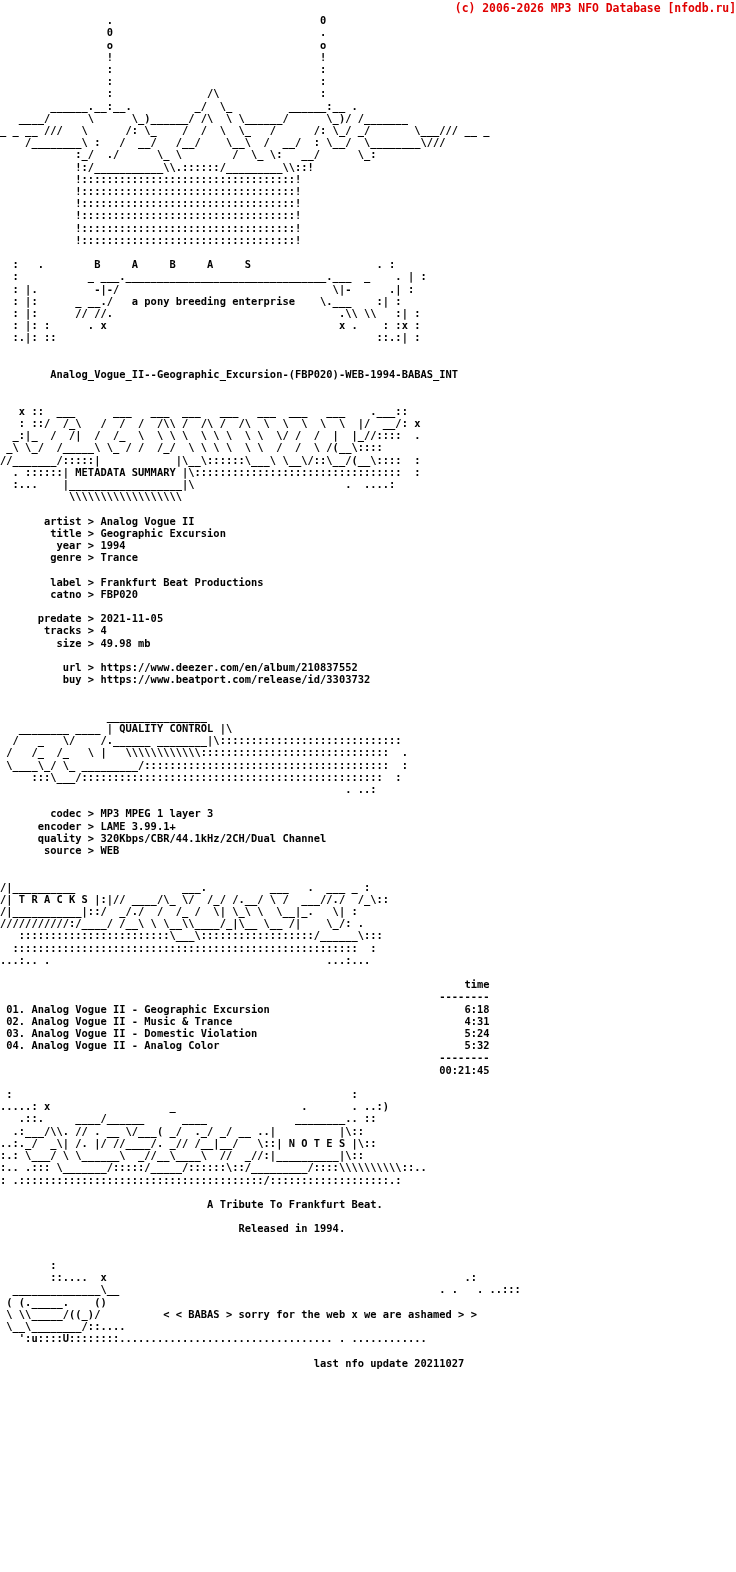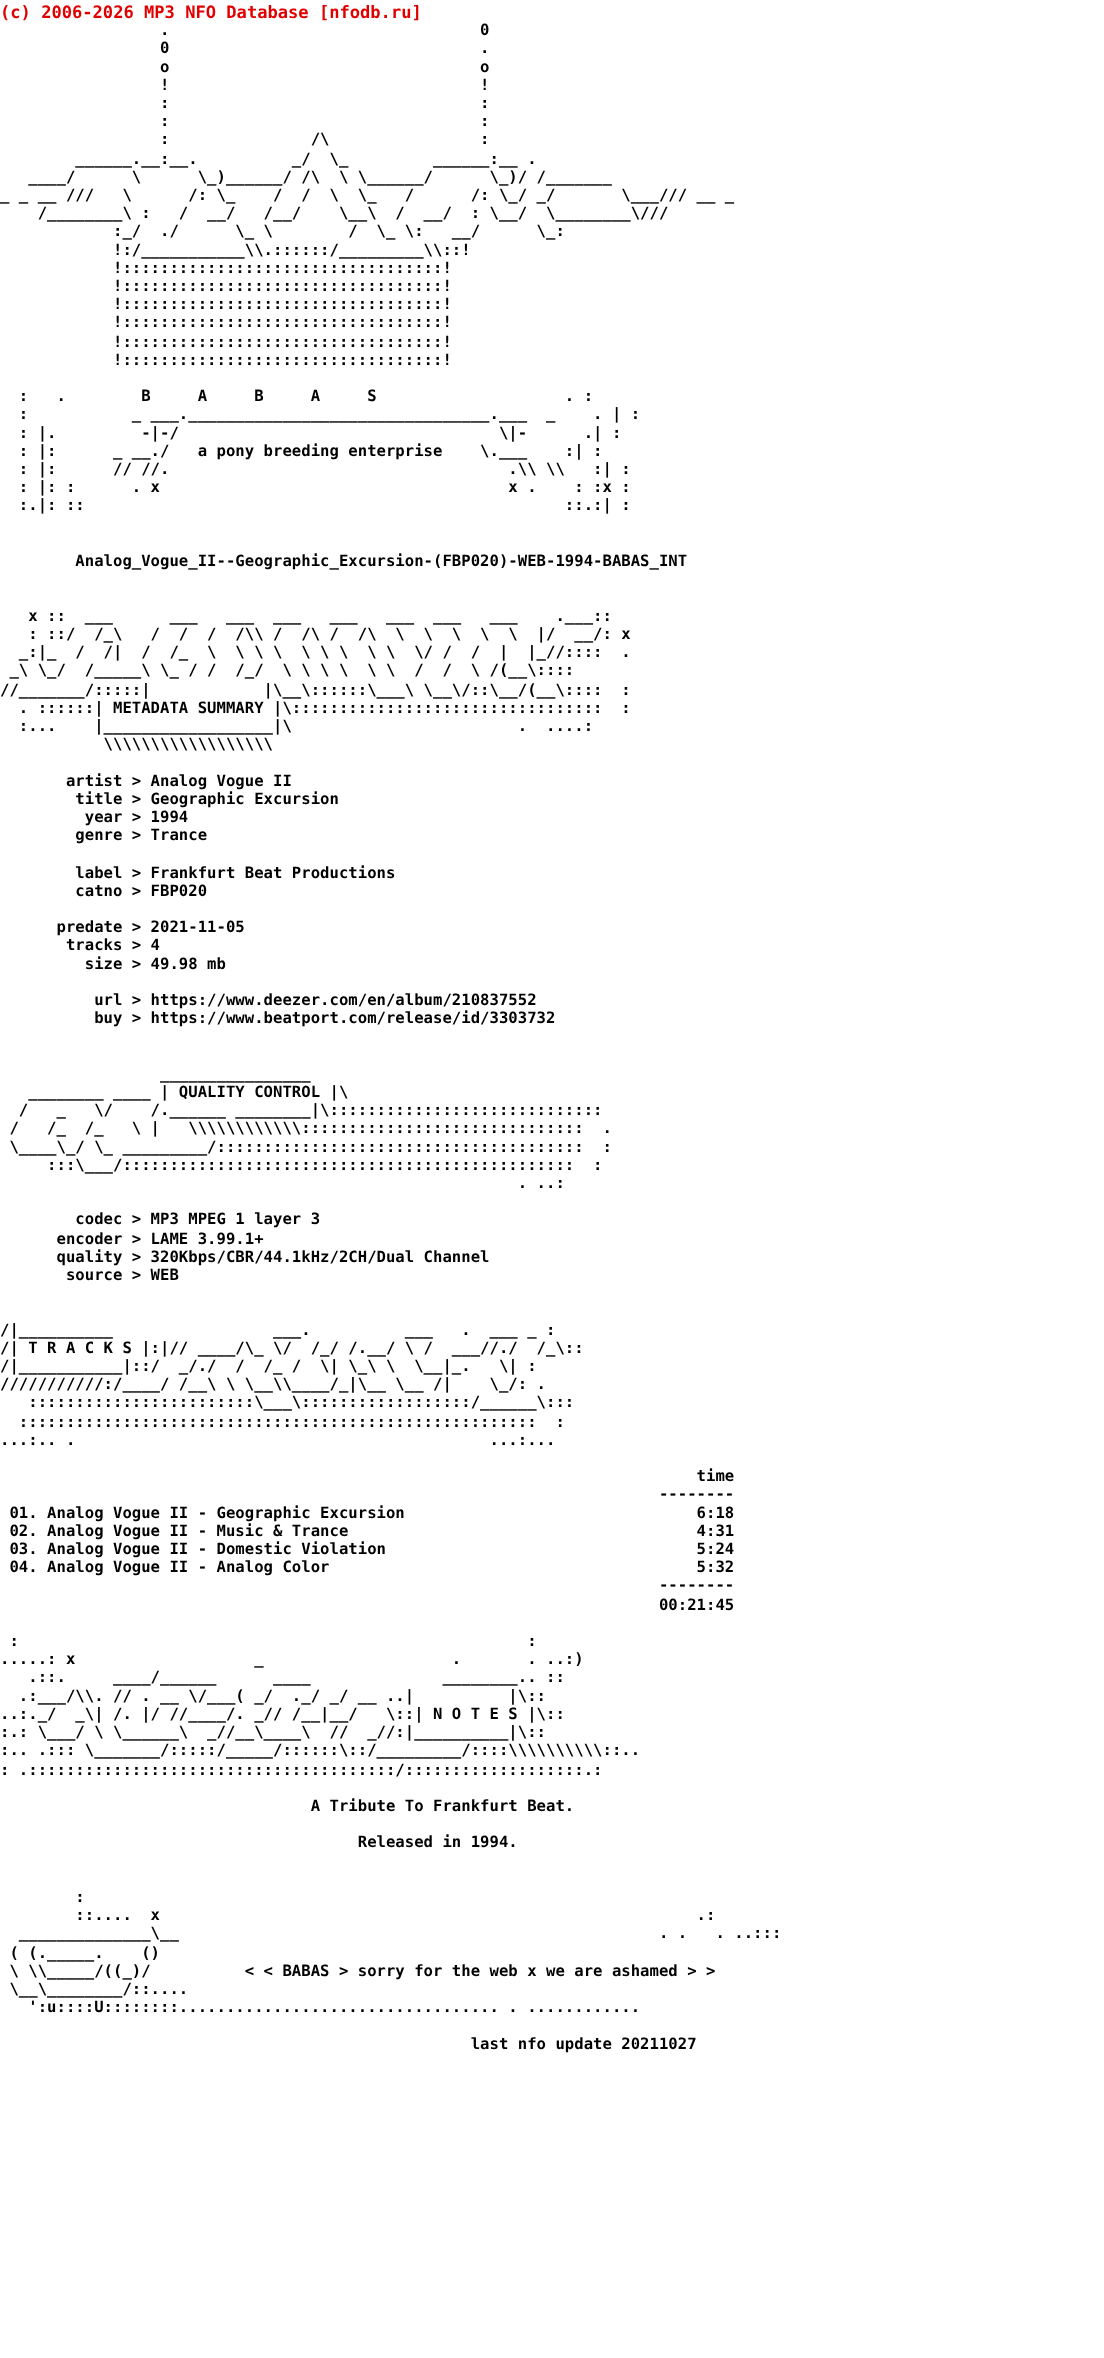--- a/index.html
+++ b/index.html
@@ -17,21 +17,21 @@
   #nfo {
     position: relative;
     width: 736px;
     height: 1572px;
   }
   .banner {
     color: #e00000;
     font-family: "DejaVu Sans Mono", "Liberation Mono", monospace;
     font-size: 11.4px;
     line-height: 12.2px;
-    text-align: left;
+    text-align: right;
     white-space: pre;
     letter-spacing: 0;
     padding-top: 2px;
     font-weight: bold;
   }
   pre.art {
     margin: 0;
     padding: 0;
     color: #000000;
     font-family: "DejaVu Sans Mono", "Liberation Mono", monospace;

